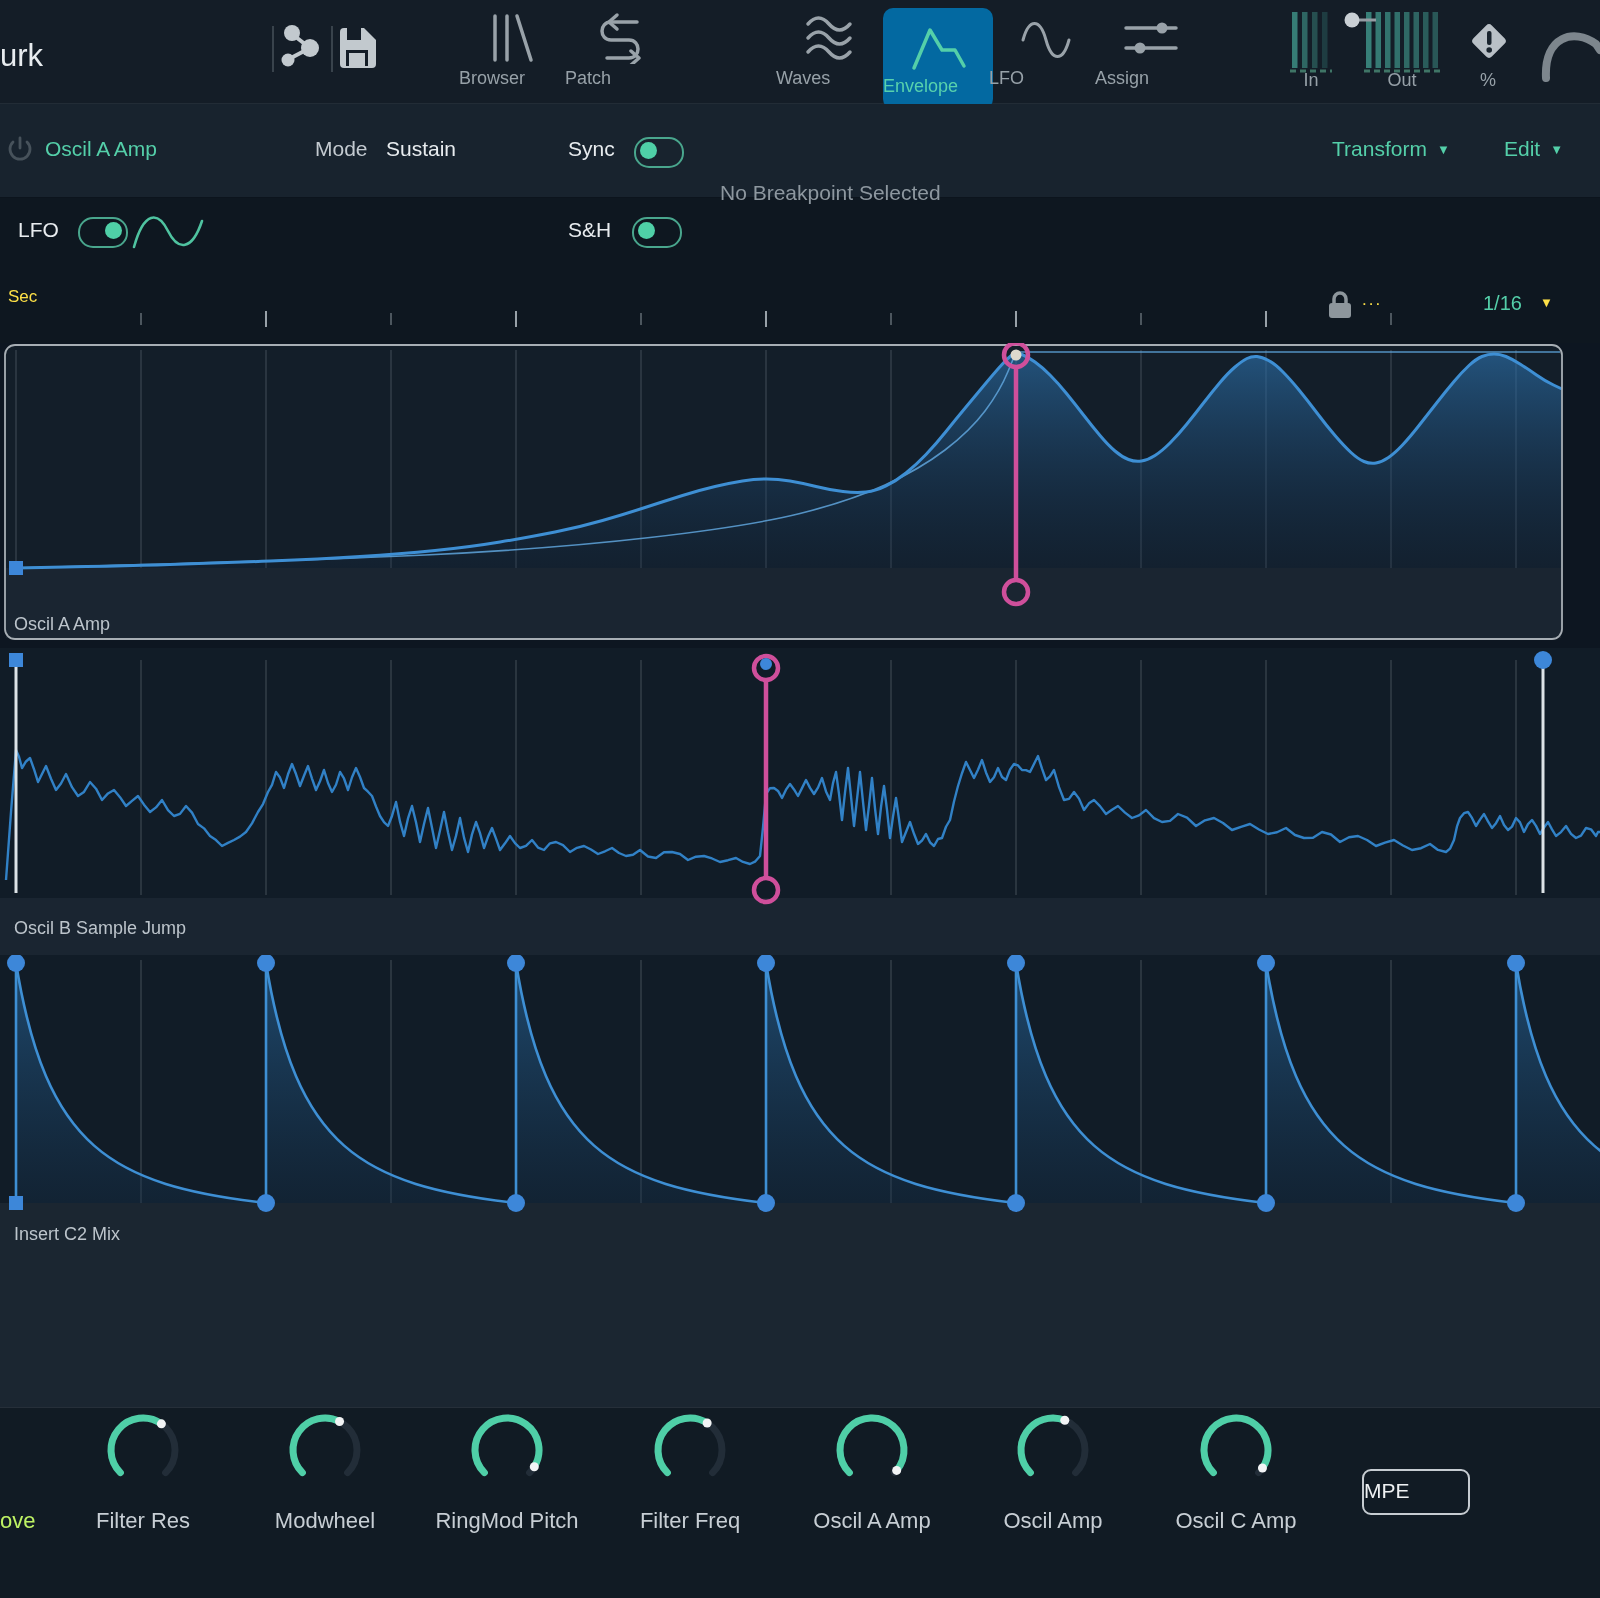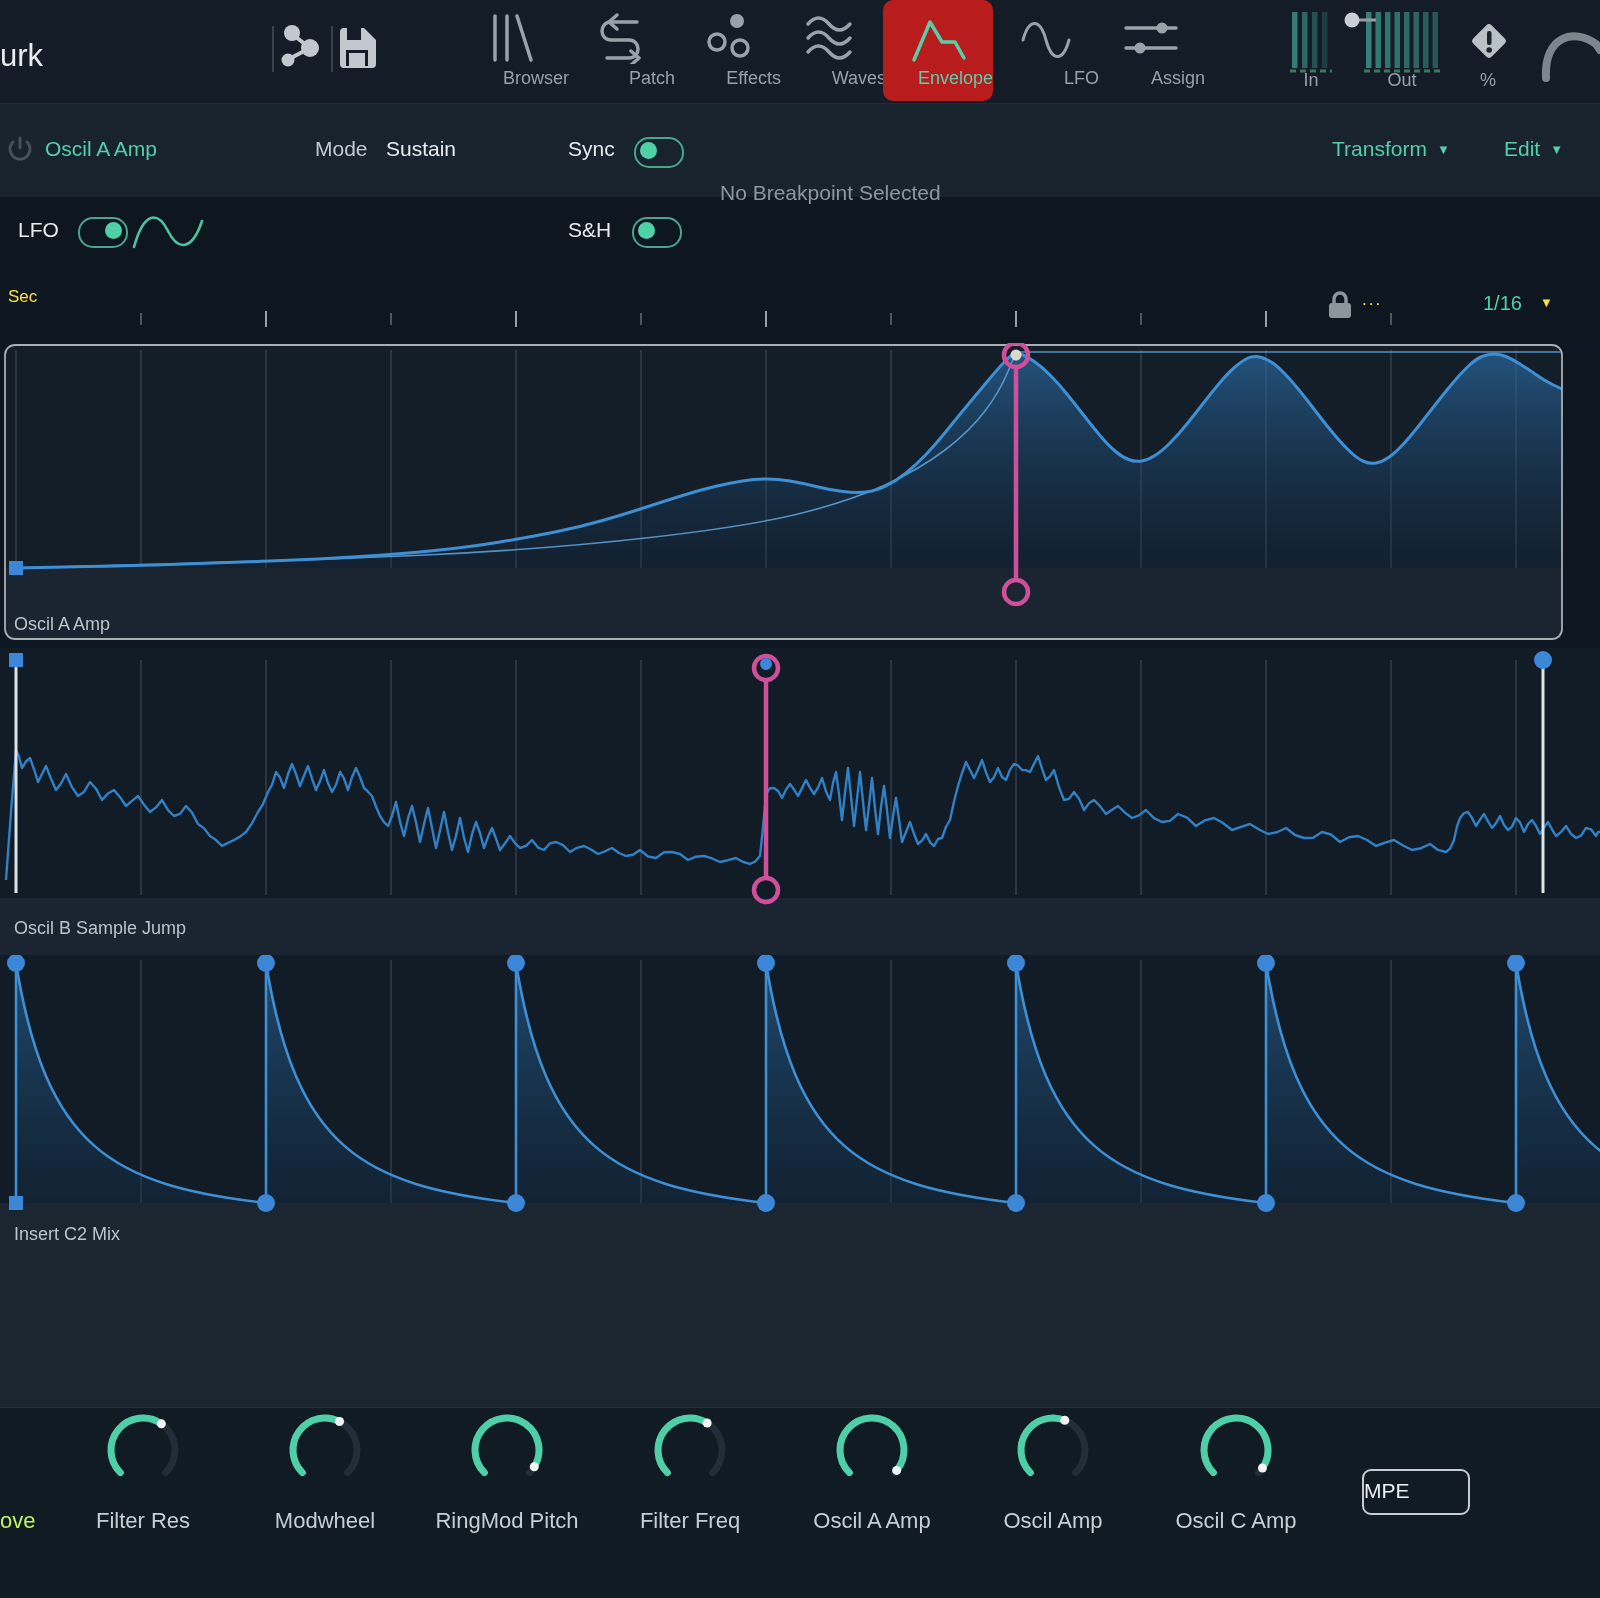--- a/index.html
+++ b/index.html
@@ -4,23 +4,23 @@
 <style>
   html,body{margin:0;padding:0;background:#0a121b;}
   #app{position:relative;width:1600px;height:1598px;overflow:hidden;
        background:#0e1720;font-family:"Liberation Sans",sans-serif;
        -webkit-font-smoothing:antialiased;}
   .abs{position:absolute;}
   
   .topbar{left:0;top:0;width:1600px;height:103px;background:#141d27;border-bottom:1px solid #222c36;}
   .patch-name{left:0;top:38px;color:#e8ecef;font-size:31px;}
   .sep{width:2px;height:46px;top:26px;background:#39434c;}
-  .tab{width:110px;height:101px;top:0;text-align:right;cursor:pointer;}
+  .tab{width:110px;height:101px;top:0;text-align:left;cursor:pointer;}
   .tab-label{position:absolute;left:0;right:0;top:68px;font-size:18px;color:#97a1a8;}
-  .tab.active{background:#b91c1c;border-radius:10px;}
+  .tab.active{background:#0369a1;border-radius:10px;margin-top:8px;}
   .tab.active .tab-label{color:#57d1ad;}
   .meter-label{font-size:18px;color:#97a1a8;top:70px;text-align:center;width:60px;}
   
   .header{left:0;top:104px;width:1600px;height:93px;background:#18232e;border-bottom:1px solid #0c141d;}
   .hdr-text{top:33px;font-size:21px;}
   .teal{color:#54cfa9;}
   .white{color:#e8ecef;}
   .dim{color:#8d979f;margin-top:44px;}
   .mid{color:#c3cad0;}
   .tri{display:inline-block;font-size:13px;vertical-align:2px;margin-left:10px;}
@@ -79,28 +79,20 @@
       </svg>
       <div class="tab-label">Browser</div>
     </div>
     <div class="abs tab" style="left:565px">
       <svg class="abs" style="left:26px;top:12px" width="58" height="52" viewBox="0 0 58 52">
         <path d="M46,10 H20 c-12,0 -12,18 0,18 h18 c12,0 12,18 0,18 H16" fill="none" stroke="#99a2a9" stroke-width="3.5" stroke-linecap="round"></path>
         <path d="M26,3 L18,10 L26,17" fill="none" stroke="#99a2a9" stroke-width="3.5" stroke-linecap="round" stroke-linejoin="round"></path>
         <path d="M10,39 L18,46 L10,53" fill="none" stroke="#99a2a9" stroke-width="3.5" stroke-linecap="round" stroke-linejoin="round" transform="translate(30,0)"></path>
       </svg>
       <div class="tab-label">Patch</div>
-    </div>
-    <div class="abs tab" style="left:671px">
-      <svg class="abs" style="left:33px;top:10px" width="46" height="54" viewBox="0 0 46 54">
-        <circle cx="33" cy="11" r="7" fill="#99a2a9"></circle>
-        <circle cx="13" cy="32" r="8" fill="none" stroke="#99a2a9" stroke-width="3.5"></circle>
-        <circle cx="36" cy="38" r="8" fill="none" stroke="#99a2a9" stroke-width="3.5"></circle>
-      </svg>
-      <div class="tab-label">Effects</div>
     </div>
     <div class="abs tab" style="left:776px">
       <svg class="abs" style="left:28px;top:12px" width="56" height="52" viewBox="0 0 56 52">
         <path d="M4,12 c7,-8 14,-8 21,0 c7,8 14,8 21,0" fill="none" stroke="#99a2a9" stroke-width="3.5" stroke-linecap="round"></path>
         <path d="M4,26 c7,-8 14,-8 21,0 c7,8 14,8 21,0" fill="none" stroke="#99a2a9" stroke-width="3.5" stroke-linecap="round"></path>
         <path d="M4,40 c7,-8 14,-8 21,0 c7,8 14,8 21,0" fill="none" stroke="#99a2a9" stroke-width="3.5" stroke-linecap="round"></path>
       </svg>
       <div class="tab-label">Waves</div>
     </div>
     <div class="abs tab active" style="left:883px">

